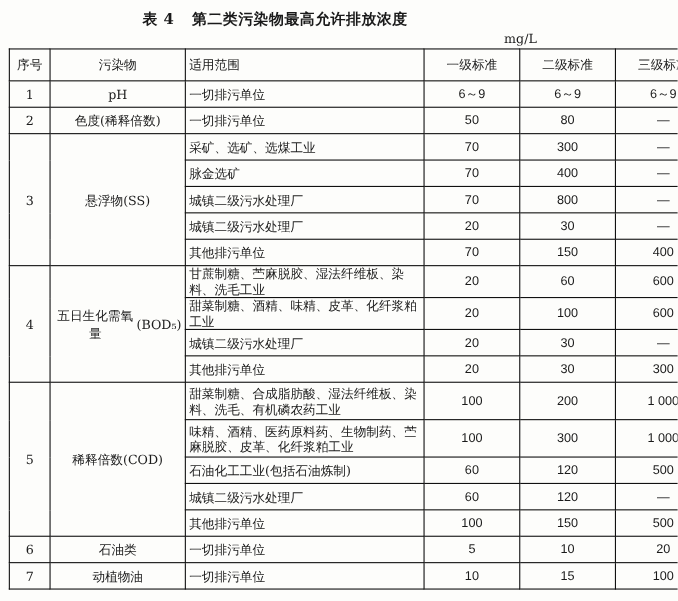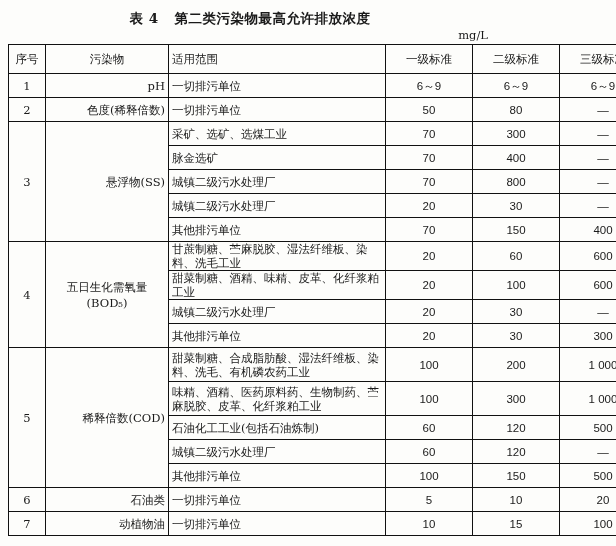--- a/index.html
+++ b/index.html
@@ -67,24 +67,24 @@
     height: 28px;
     font-size: 11.5px;
   }
   .c-no { width: 30px; text-align: center; }
   .c-pol { width: 116px; text-align: center; margin-top: 20px; }
   .c-scope { width: 210px; text-align: left; padding-left: 6px; }
   .c-std { width: 80px; text-align: center; }
   td.num { text-align: center; font-family: Liberation Sans, sans-serif; margin-top: 42px; }
   tr.r { height: 24px; }
   tr.r2 { height: 34px; }
-  .pol-cell { text-align: right; }
+  .pol-cell { text-align: center; }
   .pol-multi {
     display: flex;
-    flex-direction: column;
+    flex-direction: row;
     align-items: center;
     justify-content: center;
     line-height: 16px;
   }
 </style>
 </head>
 <body>
 
 <div class="page">
 

